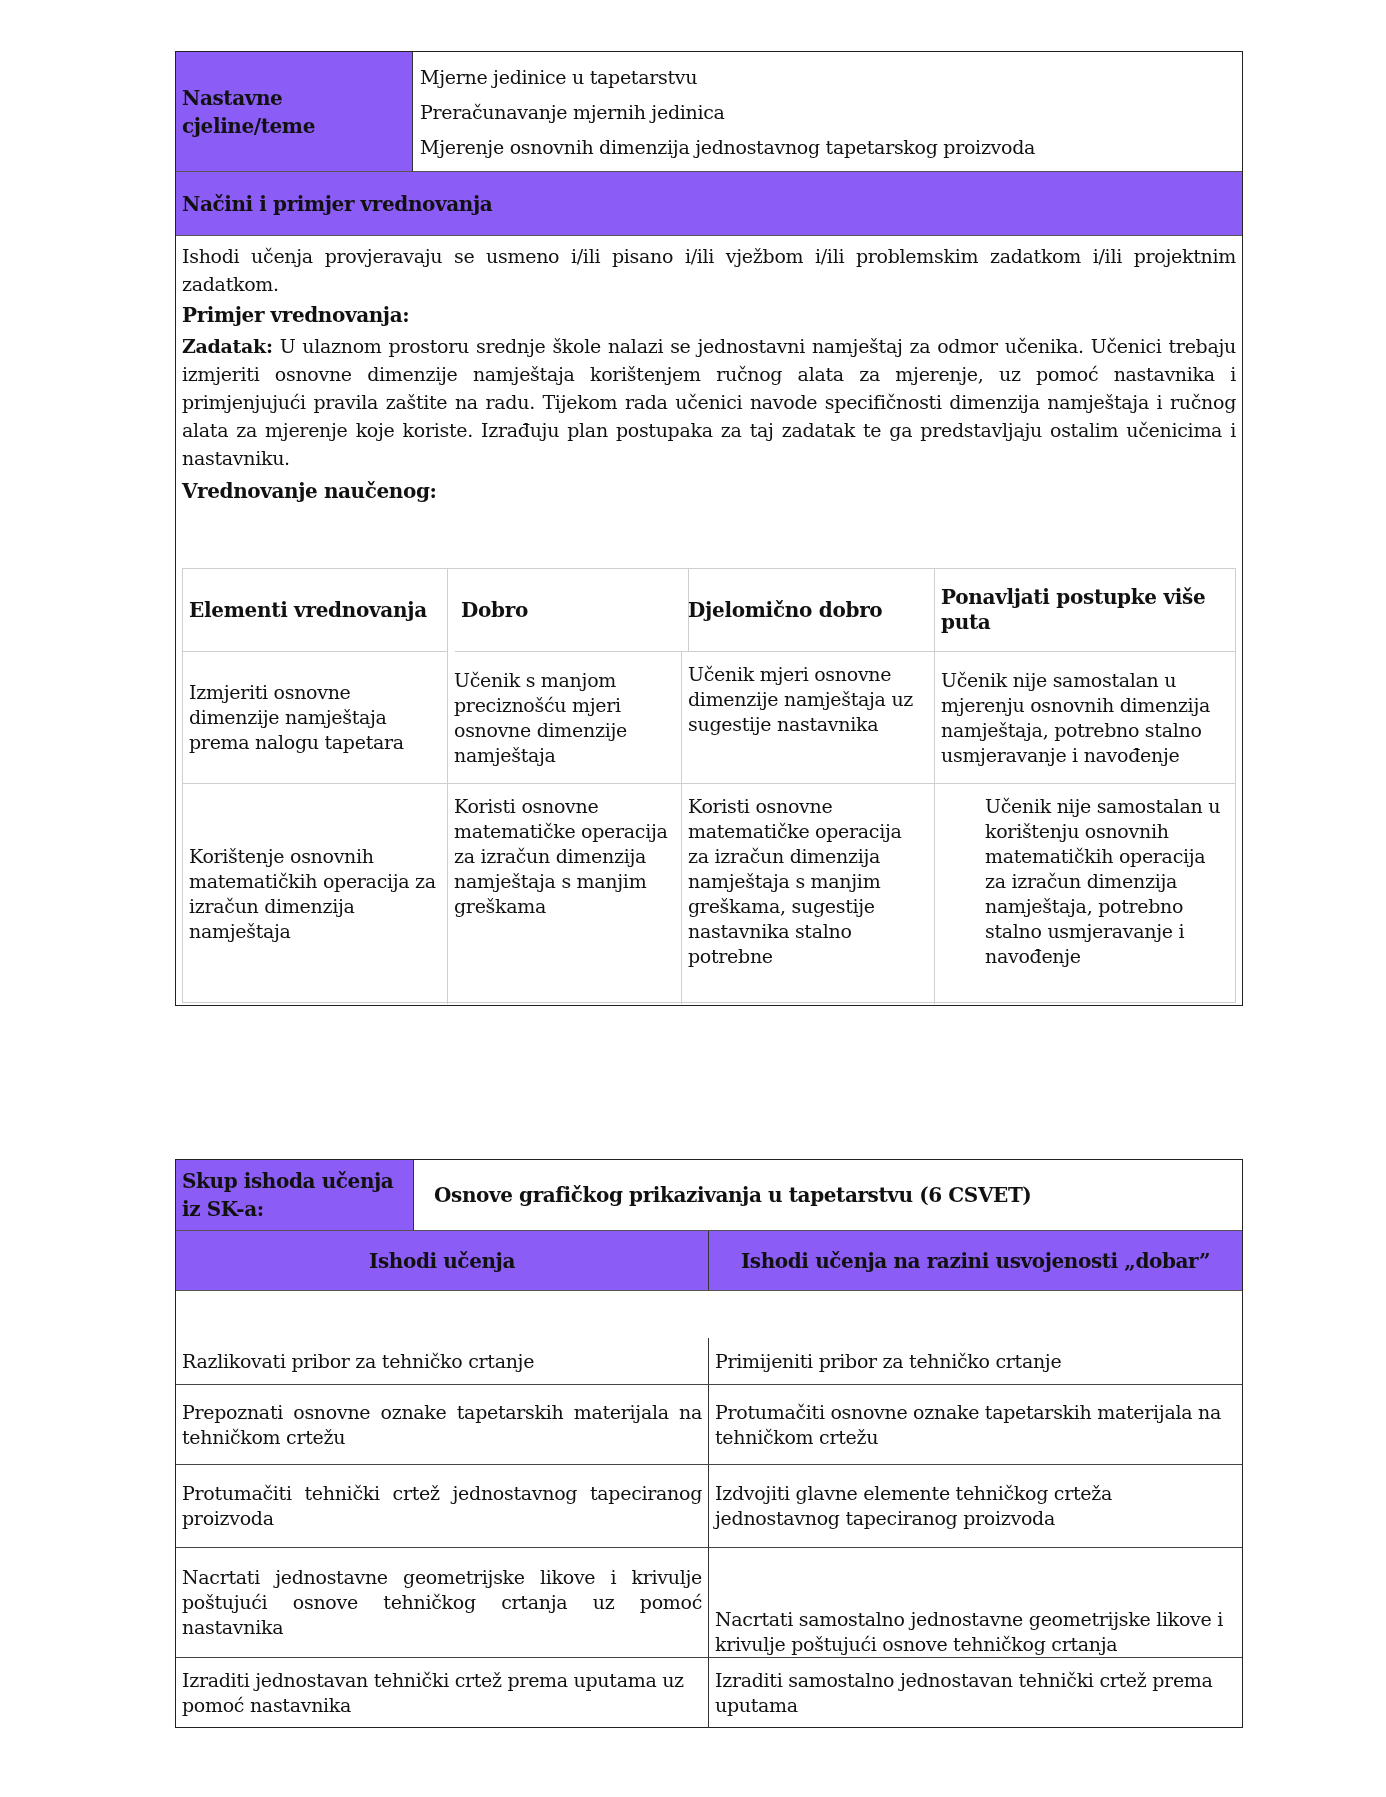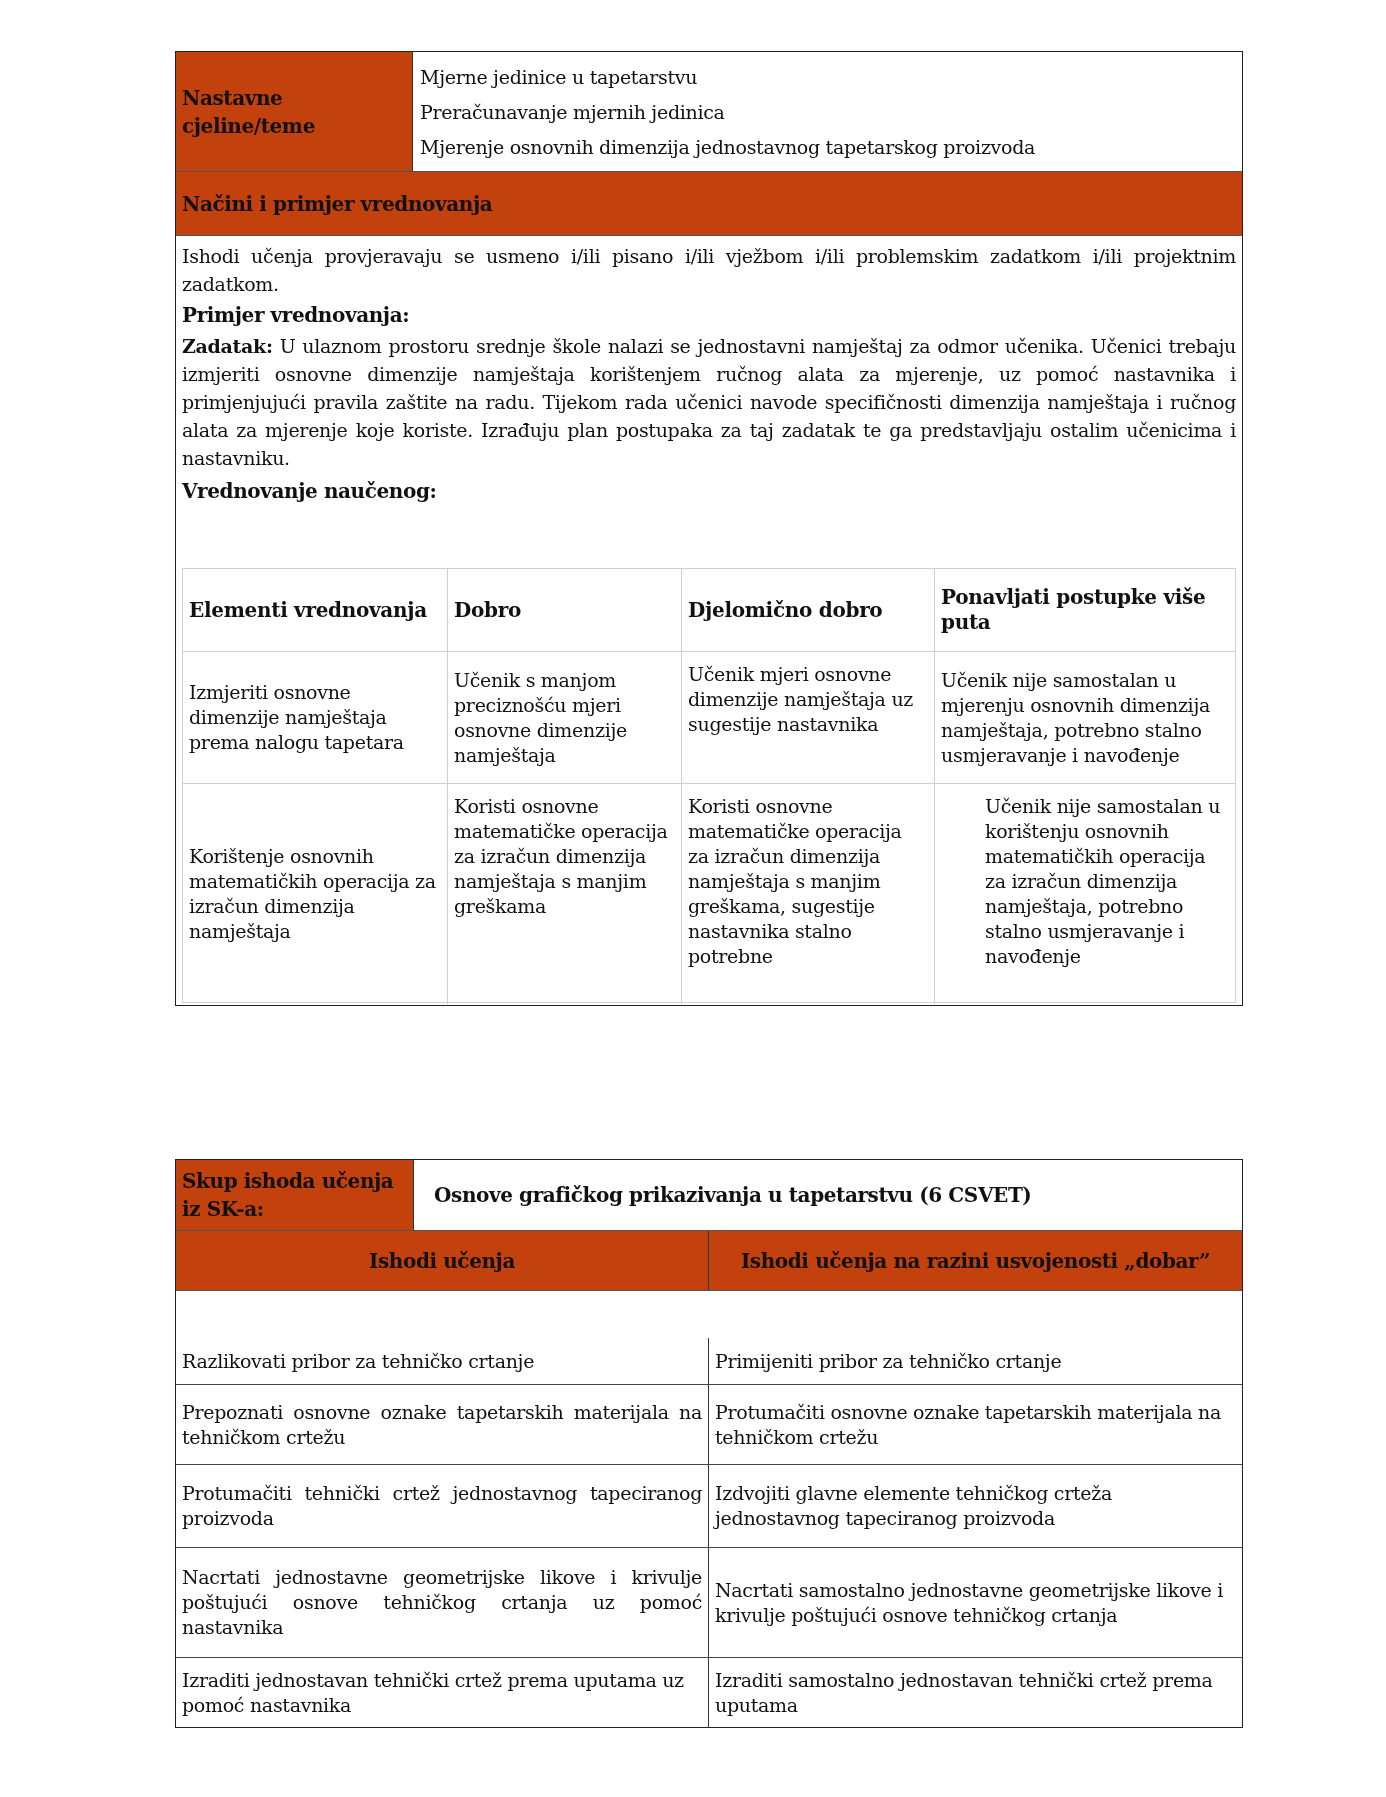--- a/index.html
+++ b/index.html
@@ -1,20 +1,20 @@
 <!DOCTYPE html>
 <html><head>
 <meta charset="utf-8">
 <style>
   html, body { margin: 0; padding: 0; background: #ffffff; }
   body { width: 1386px; height: 1797px; position: relative; overflow: hidden;
          font-family: "DejaVu Serif", "Liberation Serif", serif; color: #111; }
   .tbl { position: absolute; left: 175px; width: 1068px; border: 1.5px solid #222; box-sizing: border-box; }
   .cell { position: absolute; box-sizing: border-box; }
-  .blue { background: #c2410c; }
+  .blue { background: #8b5cf6; }
   .bold { font-weight: bold; }
   .txt { font-size: 19px; line-height: 28px; letter-spacing: -0.3px; }
   .hdr-bold { font-size: 20px; line-height: 28px; font-weight: bold; letter-spacing: -0.4px; }
   .bline { border-bottom: 1.5px solid #555; }
   .rline { border-right: 1.5px solid #333; }
   .just { text-align: justify; }
   .inner { position: absolute; left: 7px; top: 516px; width: 1054px; height: 435px; border: 1px solid #cfcfcf; box-sizing: border-box; }
   .ic { position: absolute; box-sizing: border-box; border-right: 1px solid #cfcfcf; border-bottom: 1px solid #cfcfcf; padding: 0 6px; display: flex; align-items: center; }
   .ic.last { border-right: none; }
   .ic span { font-size: 19px; line-height: 25px; letter-spacing: -0.3px; }
@@ -48,21 +48,21 @@
     <div class="txt just" style="margin-top:3px;">
       <span class="bold">Zadatak:</span><span> U ulaznom prostoru srednje škole nalazi se jednostavni namještaj za odmor učenika. Učenici trebaju izmjeriti osnovne dimenzije namještaja korištenjem ručnog alata za mjerenje, uz pomoć nastavnika i primjenjujući pravila zaštite na radu. Tijekom rada učenici navode specifičnosti dimenzija namještaja i ručnog alata za mjerenje koje koriste. Izrađuju plan postupaka za taj zadatak te ga predstavljaju ostalim učenicima i nastavniku.</span>
     </div>
     <div class="hdr-bold" style="position:absolute; top:241px; left:6px;">Vrednovanje naučenog:</div>
 
     <div class="inner" style="top:332px; left:6px;">
 
       <div class="ic h" style="left:0; top:0; width:265px; height:83px;">
           <span>Elementi vrednovanja</span>
         </div>
-      <div class="ic h" style="left:265px; top:0; width:234px; height:83px;">
+      <div class="ic h" style="left:272px; top:0; width:234px; height:83px;">
           <span>Dobro</span>
         </div>
       <div class="ic h" style="left:499px; top:0; width:253px; height:83px;">
           <span>Djelomično dobro</span>
         </div>
       <div class="ic h last" style="left:752px; top:0; right:0; height:83px;">
           <span>Ponavljati postupke više puta</span>
         </div>
 
       <div class="ic" style="left:265px; top:83px; width:234px; height:132px;">
@@ -131,21 +131,21 @@
           <span>Protumačiti tehnički crtež jednostavnog tapeciranog proizvoda</span>
         </div>
       <div class="t2c" style="left:533px; right:0;">
           <span>Izdvojiti glavne elemente tehničkog crteža jednostavnog tapeciranog proizvoda</span>
         </div>
     </div>
     <div class="t2row" style="top:257px; height:110px;">
       <div class="t2c rline just" style="left:0; width:533px;">
           <span>Nacrtati jednostavne geometrijske likove i krivulje poštujući osnove tehničkog crtanja uz pomoć nastavnika</span>
         </div>
-      <div class="t2c" style="left:533px; right:0;">
+      <div class="t2c" style="left:533px; right:0;align-items:flex-end;">
           <span>Nacrtati samostalno jednostavne geometrijske likove i krivulje poštujući osnove tehničkog crtanja</span>
         </div>
     </div>
     <div class="t2row" style="top:367px; height:70px; border-bottom:none;">
       <div class="t2c rline" style="left:0; width:533px;">
           <span>Izraditi jednostavan tehnički crtež prema uputama uz pomoć nastavnika</span>
         </div>
       <div class="t2c" style="left:533px; right:0;">
           <span>Izraditi samostalno jednostavan tehnički crtež prema uputama</span>
         </div>

